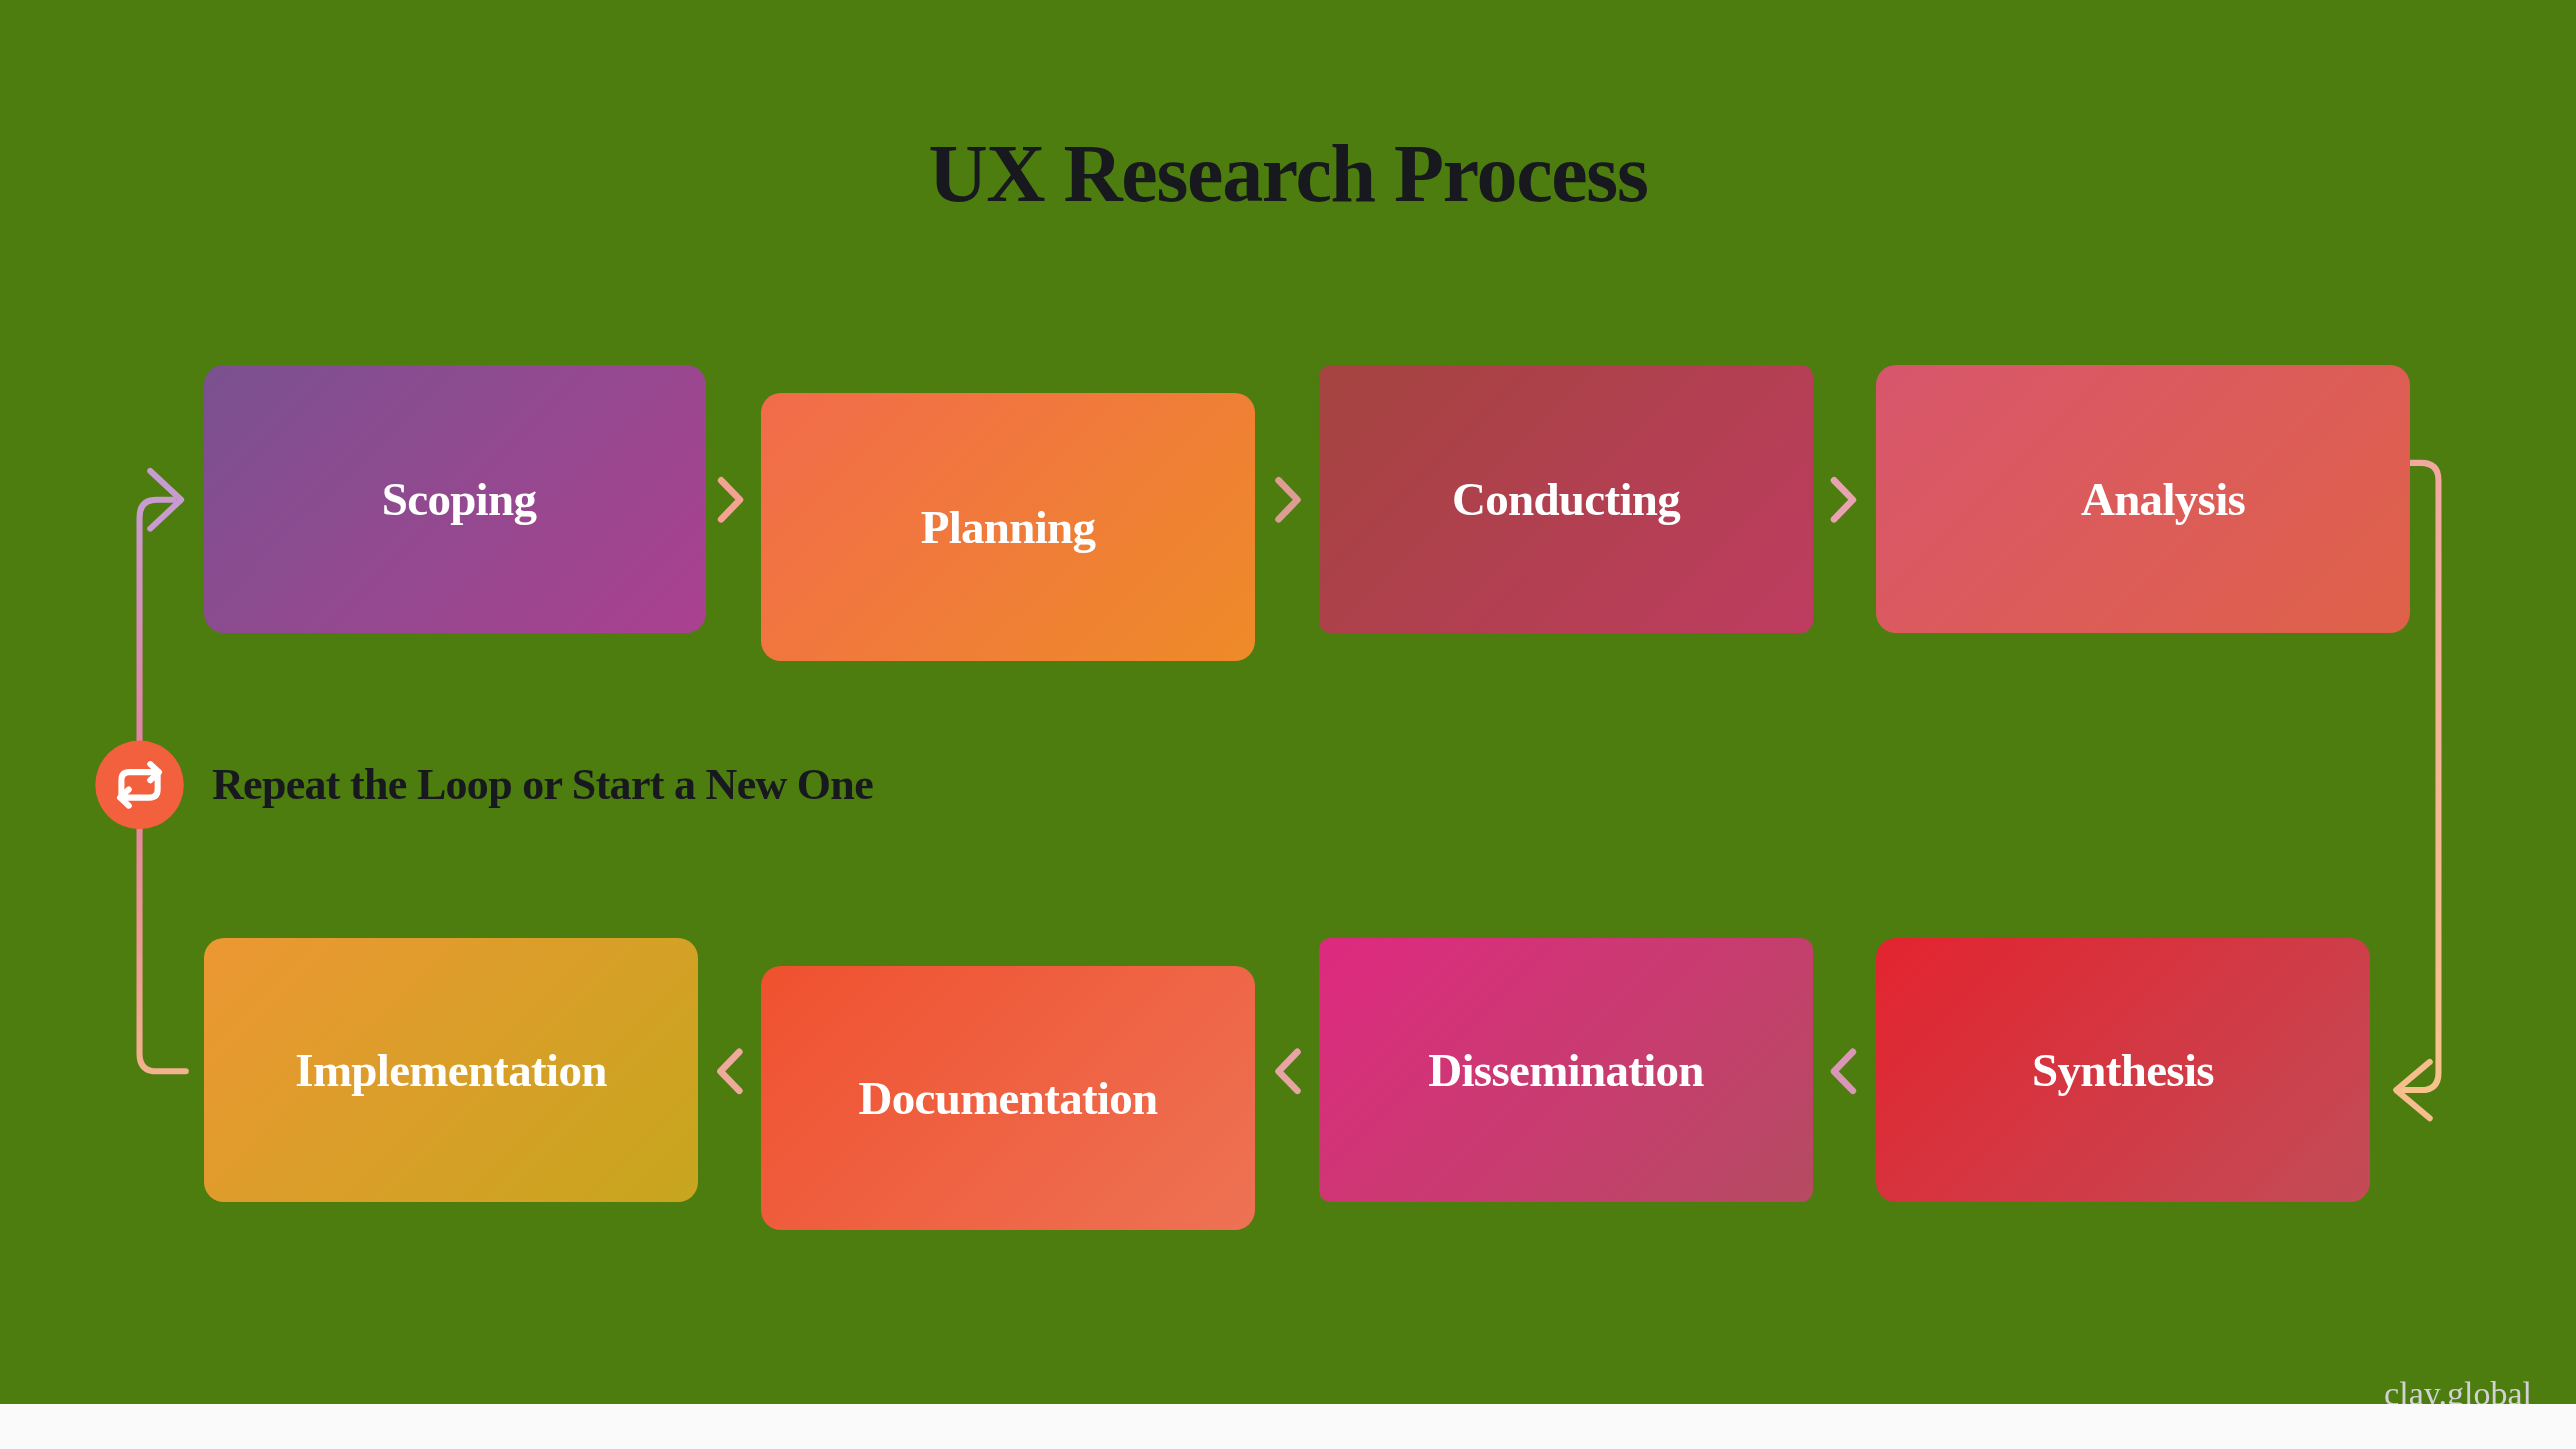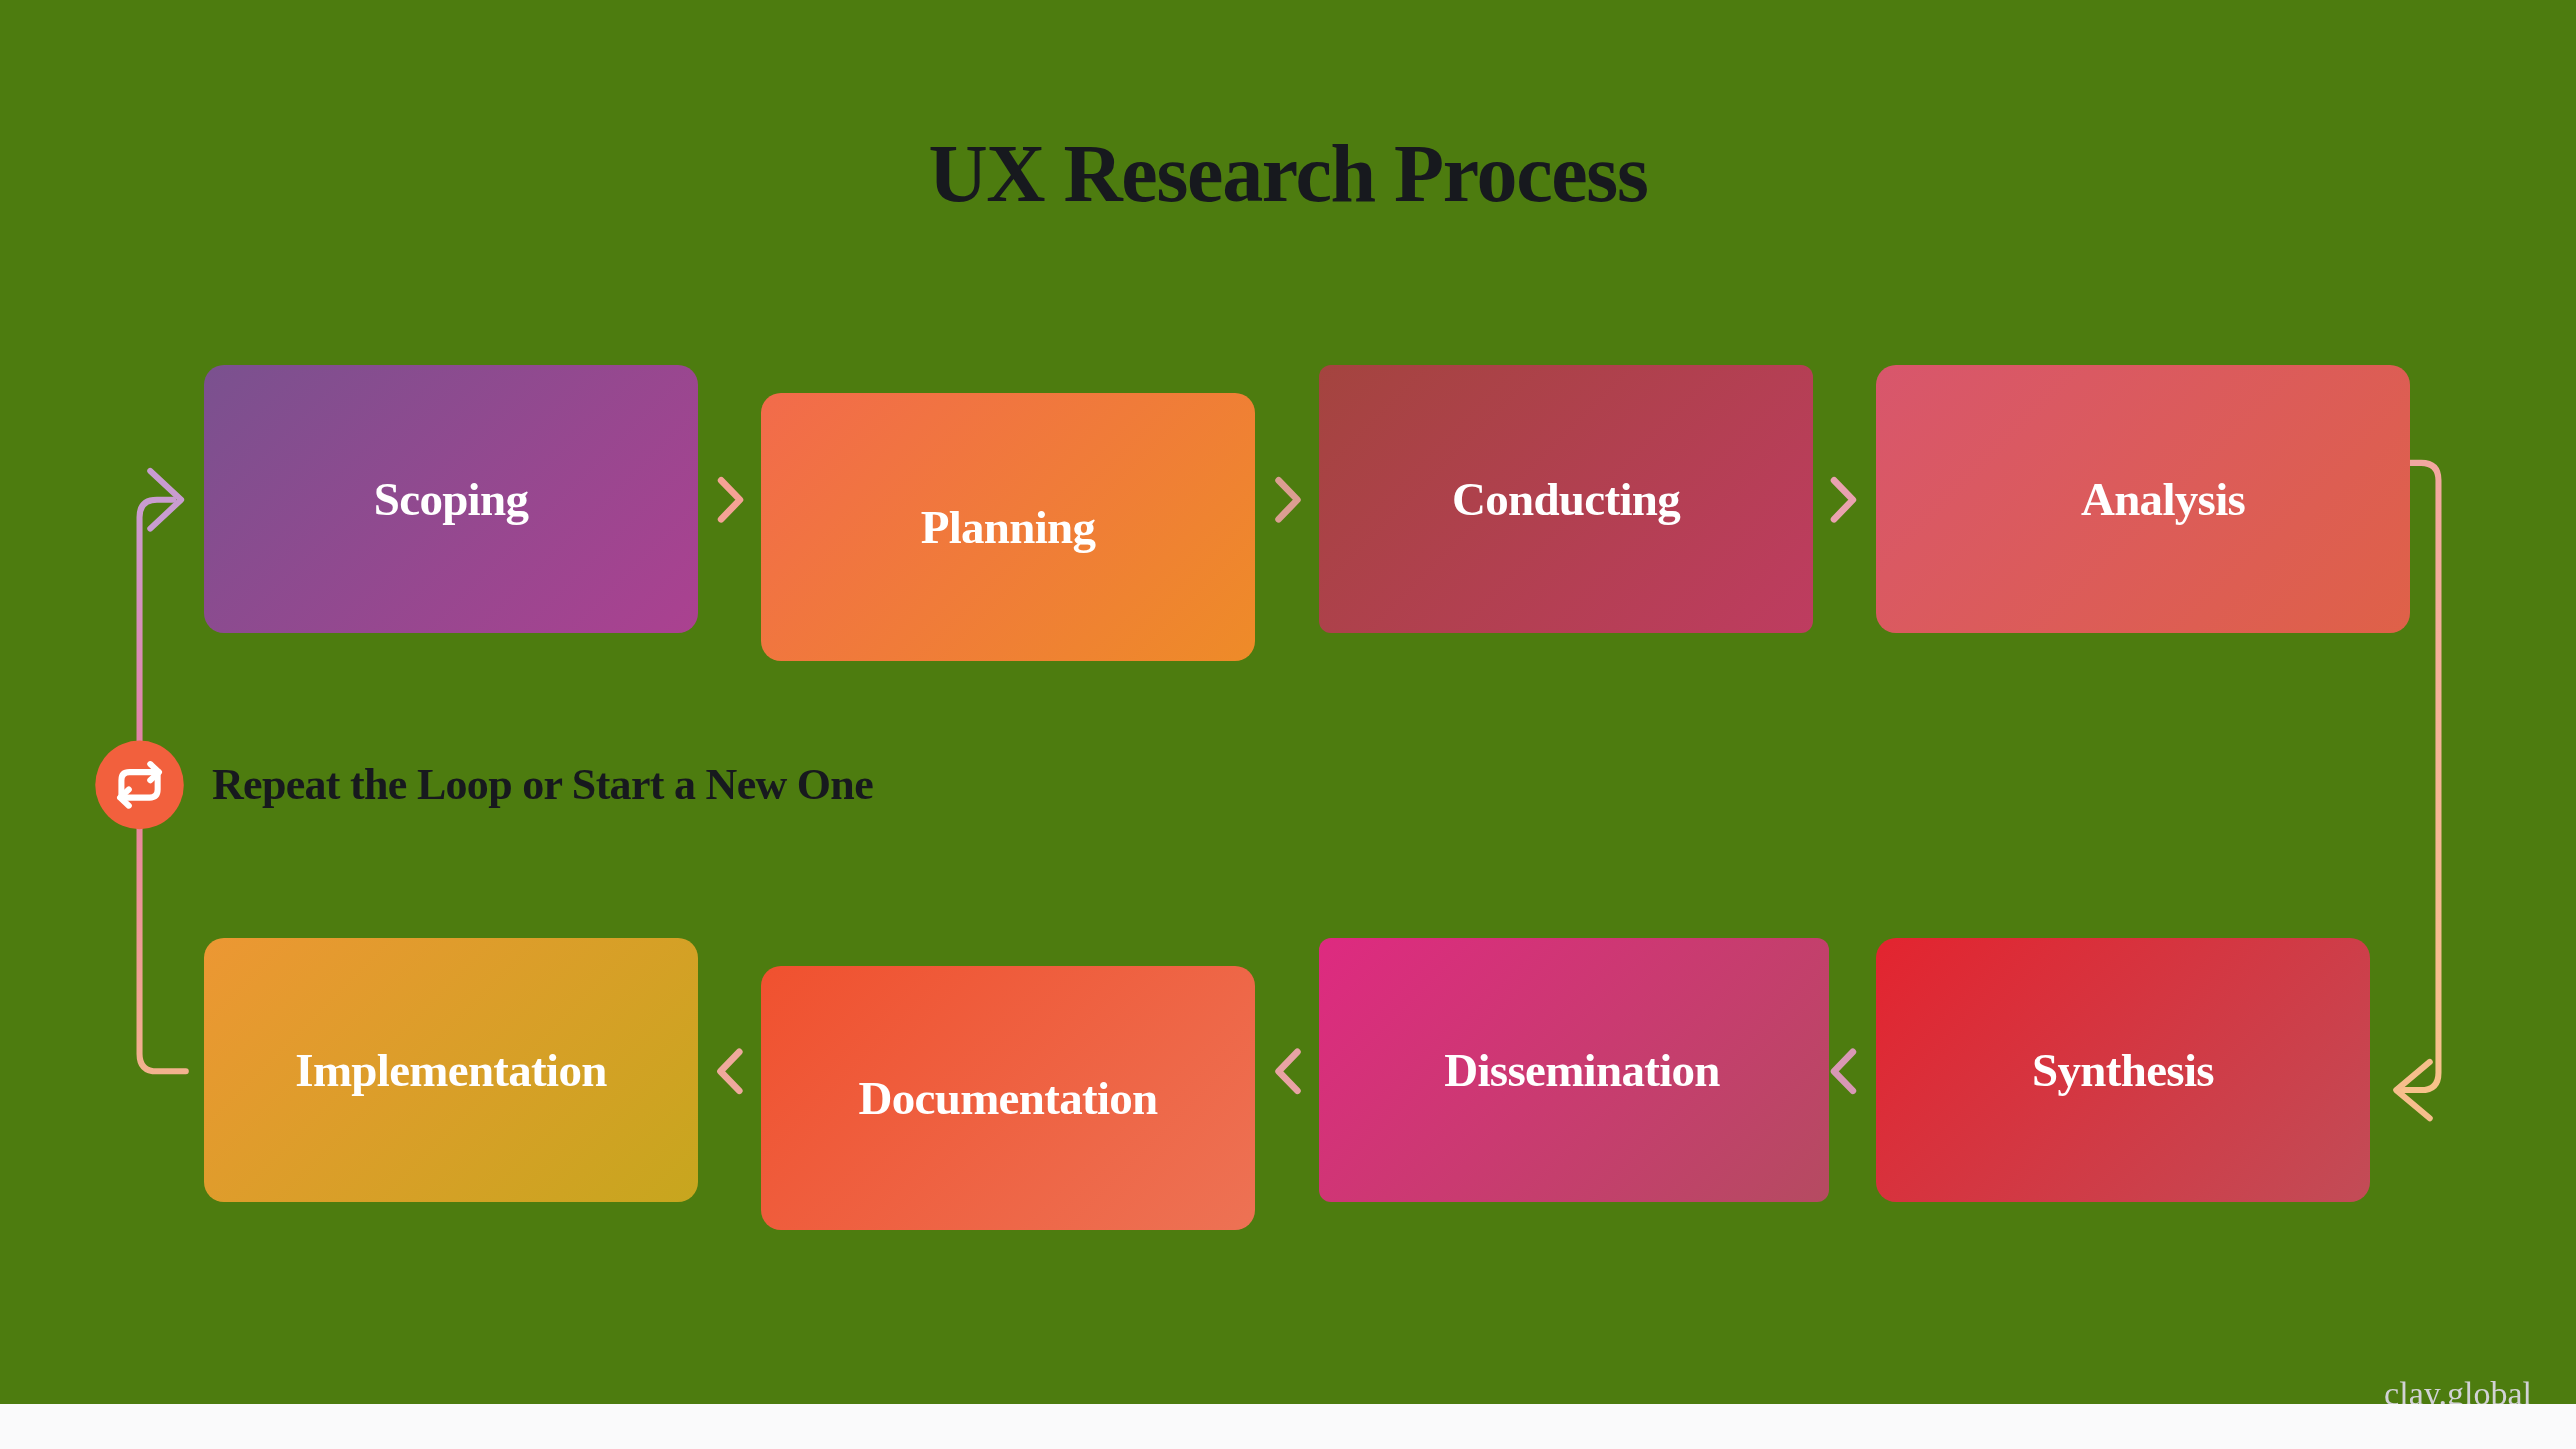--- a/index.html
+++ b/index.html
@@ -82,42 +82,42 @@
 
     <circle cx="208" cy="1170" r="66" style="fill: rgb(242, 96, 61);"></circle>
     <g fill="none" stroke-width="9" stroke-linecap="round" stroke-linejoin="round" style="stroke: rgb(255, 255, 255);">
       <path d="M 181 1185 V 1163 Q 181 1151 193 1151 H 236"></path>
       <path d="M 224 1139 L 237 1151 L 224 1163"></path>
       <path d="M 235 1155 V 1177 Q 235 1189 223 1189 H 180"></path>
       <path d="M 192 1177 L 179 1189 L 192 1201"></path>
     </g>
   </svg>
 
-  <div class="step r1 c1" style="background: linear-gradient(135deg, rgb(122, 81, 143), rgb(171, 65, 144));">
+  <div class="step r1 c1" style="background: linear-gradient(135deg, rgb(122, 81, 143), rgb(171, 65, 144)); padding-left: 8px;">
     <span class="step-label">Scoping</span>
   </div>
   <div class="step r1 c2" style="background: linear-gradient(135deg, rgb(242, 107, 75), rgb(238, 139, 40));">
     <span class="step-label">Planning</span>
   </div>
   <div class="step r1 c3" style="background: linear-gradient(135deg, rgb(164, 68, 63), rgb(190, 60, 96));">
     <span class="step-label">Conducting</span>
   </div>
   <div class="step r1 c4" style="background: linear-gradient(135deg, rgb(216, 86, 108), rgb(223, 97, 72)); padding-left: 40px;">
     <span class="step-label">Analysis</span>
   </div>
 
   <div class="loop-label">Repeat the Loop or Start a New One</div>
 
   <div class="step r2 c1" style="background: linear-gradient(135deg, rgb(236, 151, 51), rgb(199, 166, 30));">
     <span class="step-label">Implementation</span>
   </div>
   <div class="step r2 c2" style="background: linear-gradient(135deg, rgb(240, 81, 47), rgb(237, 114, 84));">
     <span class="step-label">Documentation</span>
   </div>
-  <div class="step r2 c3" style="background: linear-gradient(135deg, rgb(222, 42, 128), rgb(181, 75, 97)); padding-left: 16px;">
+  <div class="step r2 c3" style="background: linear-gradient(135deg, rgb(222, 42, 128), rgb(181, 75, 97));">
     <span class="step-label">Dissemination</span>
   </div>
   <div class="step r2 c4" style="background: linear-gradient(135deg, rgb(227, 36, 47), rgb(194, 76, 87));">
     <span class="step-label">Synthesis</span>
   </div>
 
   <div class="watermark">clay.global</div>
 
 </div>
 

